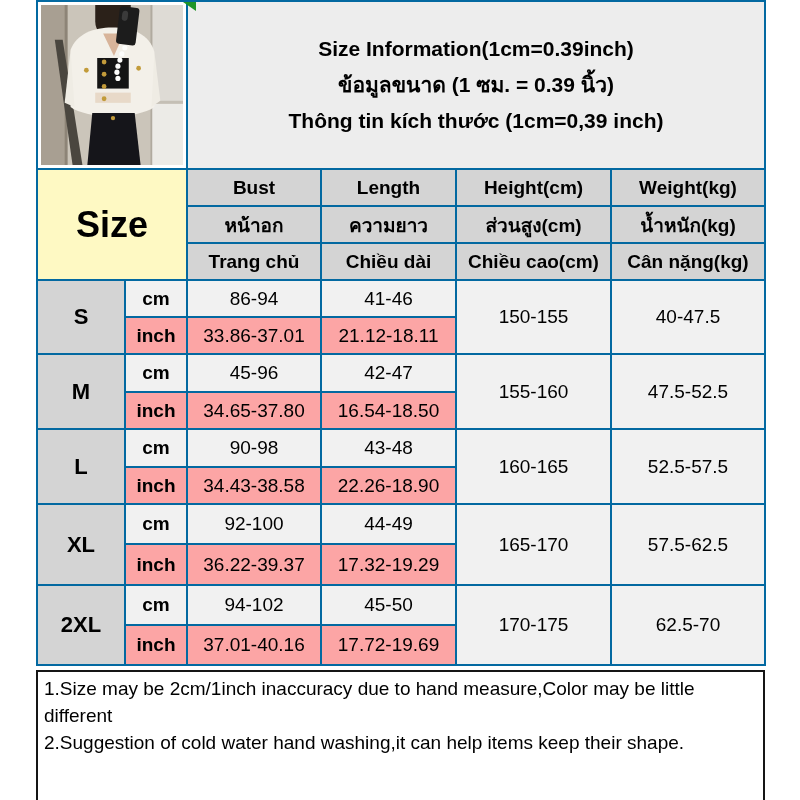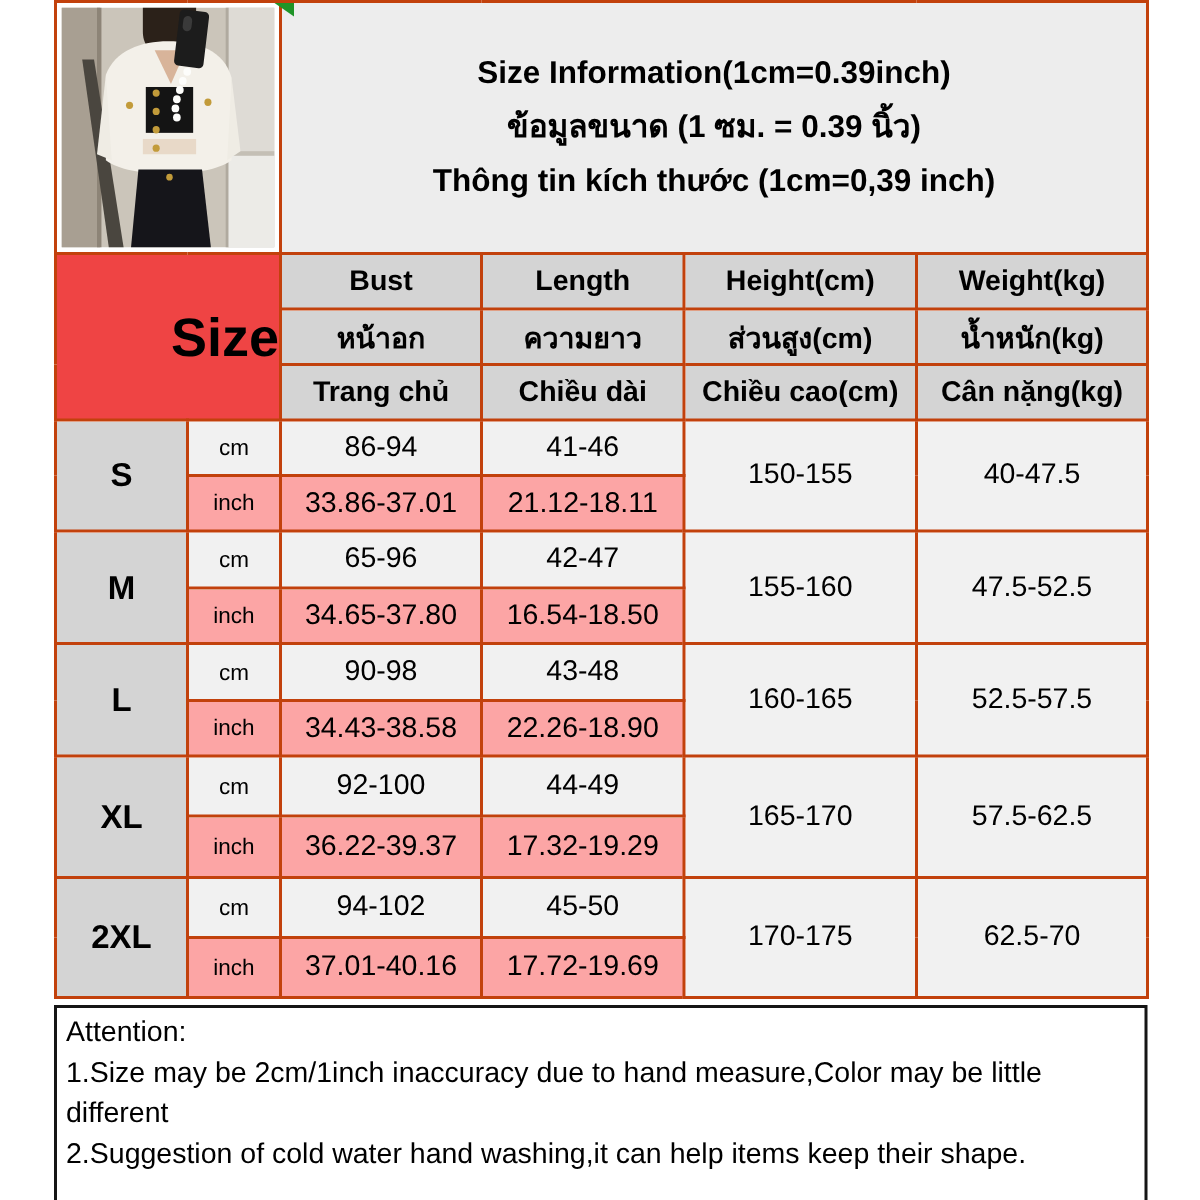--- a/index.html
+++ b/index.html
@@ -2,31 +2,31 @@
 <html><head>
 <meta charset="utf-8">
 <style>
   html,body{margin:0;padding:0;}
   body{
     width:800px;height:800px;position:relative;background:#ffffff;
     font-family:"Liberation Sans", sans-serif;color:#000;
   }
   .sheet{position:absolute;left:36px;top:0;width:729px;}
   table{border-collapse:collapse;table-layout:fixed;width:729px;}
-  td{border:2px solid #c2410c;text-align:center;vertical-align:middle;padding:0;overflow:hidden;}
+  td{border:2px solid #0369a1;text-align:center;vertical-align:middle;padding:0;overflow:hidden;}
   
   col.c1{width:88px}col.c2{width:62px}col.c3{width:134px}col.c4{width:135px}col.c5{width:155px}col.c6{width:154px}
   
   .photo-cell{height:160px;background:#ffffff;padding:3px;}
   .title-cell{background:#ededed;}
   .title-line{font-weight:bold;font-size:21px;line-height:36px;}
   .hdr{background:#d4d4d4;font-weight:bold;font-size:19px;height:35px;}
-  .size-big{background:#ef4444;font-weight:bold;font-size:36px;text-align:right;}
+  .size-big{background:#fef9c3;font-weight:bold;font-size:36px;}
   .size-letter{background:#d4d4d4;font-weight:bold;font-size:22px;}
-  .unit{font-weight:normal;font-size:15px;}
+  .unit{font-weight:bold;font-size:19px;}
   .val{font-size:19px;}
   .shade{background:#f1f1f1;}
   .white{background:#fca5a5;}
   .h37{height:37px}.h38{height:38px}.h40{height:40px}.h41{height:41px}
   
   .attention{
     margin-top:4px;border:2px solid #151515;background:#ffffff;
     height:128px;padding:3px 6px;
   }
   .attn-line{font-size:19px;line-height:27px;text-align:left;}
@@ -137,21 +137,21 @@
     </tr>
     <tr class="h37">
       <td class="unit white">inch</td>
       <td class="val white">33.86-37.01</td>
       <td class="val white">21.12-18.11</td>
     </tr>
 
     <tr class="h38">
       <td rowspan="2" class="size-letter">M</td>
       <td class="unit shade">cm</td>
-      <td class="val shade">65-96</td>
+      <td class="val shade">45-96</td>
       <td class="val shade">42-47</td>
       <td rowspan="2" class="val shade">155-160</td>
       <td rowspan="2" class="val shade">47.5-52.5</td>
     </tr>
     <tr class="h37">
       <td class="unit white">inch</td>
       <td class="val white">34.65-37.80</td>
       <td class="val white">16.54-18.50</td>
     </tr>
 
@@ -193,19 +193,18 @@
     </tr>
     <tr class="h40">
       <td class="unit white">inch</td>
       <td class="val white">37.01-40.16</td>
       <td class="val white">17.72-19.69</td>
     </tr>
   </tbody>
     </table>
 
   <div class="attention">
-    <div class="attn-line">Attention:</div>
     <div class="attn-line">1.Size may be 2cm/1inch inaccuracy due to hand measure,Color may be little different</div>
     <div class="attn-line">2.Suggestion of cold water hand washing,it can help items keep their shape.</div>
   </div>
 </div>
 
 <div class="corner-flag"></div>
 
 </body></html>

